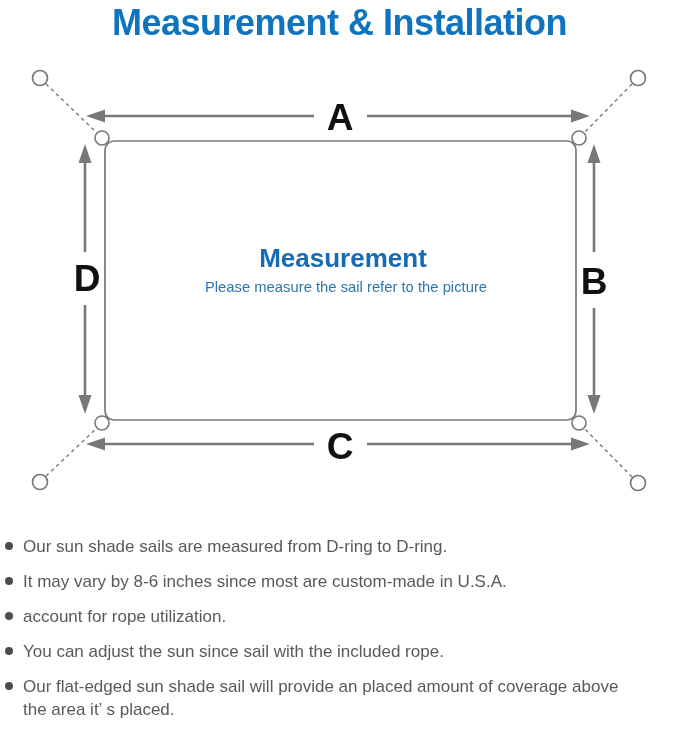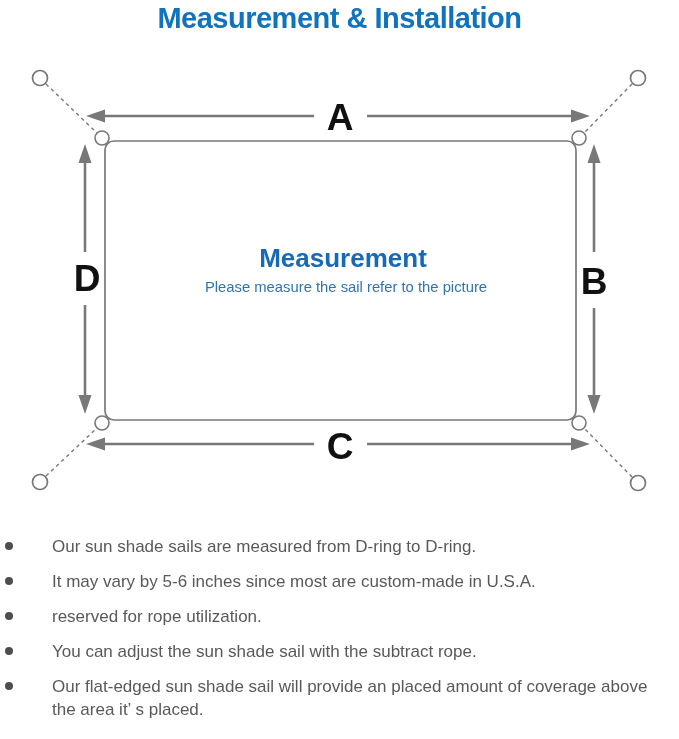--- a/index.html
+++ b/index.html
@@ -17,21 +17,21 @@
     width: 679px; height: 739px;
     background: var(--page-bg);
     font-family: "Liberation Sans", sans-serif;
     overflow: hidden;
   }
   .page { position: relative; width: 679px; height: 739px; background: var(--page-bg); }
 
   .page-title {
     position: absolute; top: 2px; left: 0; width: 100%;
     text-align: center;
-    font-size: 29px; font-weight: 700; letter-spacing: -0.5px;
+    font-size: 36px; font-weight: 700; letter-spacing: -0.5px;
     color: var(--title-blue);
   }
 
   .diagram-svg { position: absolute; left: 0; top: 55px; width: 679px; height: 465px; }
   .ring { stroke: var(--line-gray); stroke-width: 1.7; fill: var(--page-bg); }
   .dash { stroke: var(--line-gray); stroke-width: 1.4; stroke-dasharray: 3.5 3.5; fill: none; }
   .bump { stroke: var(--line-gray); stroke-width: 1.6; fill: var(--page-bg); }
   .sail { stroke: var(--line-gray); stroke-width: 1.7; fill: var(--page-bg); }
   .dim-line { stroke: var(--line-gray); stroke-width: 2.6; fill: none; }
   .dim-head { fill: var(--line-gray); stroke: none; }
@@ -60,21 +60,21 @@
     padding-left: 18px;
     margin-bottom: 12px;
     font-size: 17px; line-height: 23px;
     color: var(--note-text);
   }
   .dot {
     position: absolute; left: 0; top: 7px;
     width: 8px; height: 8px; border-radius: 50%;
     background: var(--bullet-dot);
   }
-  .nl { display: block; white-space: nowrap; margin-left: 29px; }
+  .nl { display: block; white-space: nowrap; }
 </style>
 </head>
 <body>
 
 <div class="page">
 
   <div class="page-title">Measurement &amp; Installation</div>
 
   <svg class="diagram-svg" viewBox="0 55 679 465">
 
@@ -131,29 +131,29 @@
     <text class="center-subtitle" x="346" y="292">Please measure the sail refer to the picture</text>
   </svg>
 
   <ul class="notes">
     <li>
       <span class="dot"></span>
       <span class="nl">Our sun shade sails are measured from D-ring to D-ring.</span>
     </li>
     <li>
       <span class="dot"></span>
-      <span class="nl">It may vary by 5-6 inches since most are custom-made in U.S.A.</span>
+      <span class="nl">It may vary by 8-6 inches since most are custom-made in U.S.A.</span>
     </li>
     <li>
       <span class="dot"></span>
-      <span class="nl">reserved for rope utilization.</span>
+      <span class="nl">account for rope utilization.</span>
     </li>
     <li>
       <span class="dot"></span>
-      <span class="nl">You can adjust the sun shade sail with the subtract rope.</span>
+      <span class="nl">You can adjust the sun since sail with the included rope.</span>
     </li>
     <li>
       <span class="dot"></span>
       <span class="nl">Our flat-edged sun shade sail will provide an placed amount of coverage above</span>
       <span class="nl">the area it’ s placed.</span>
     </li>
   </ul>
 
 </div>
 

